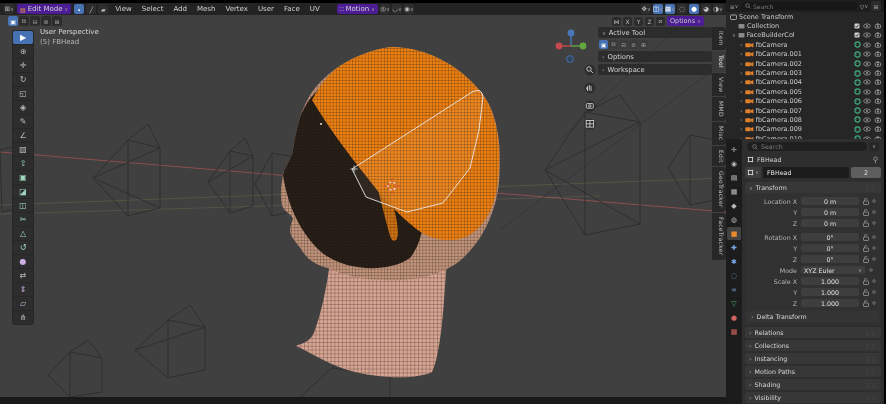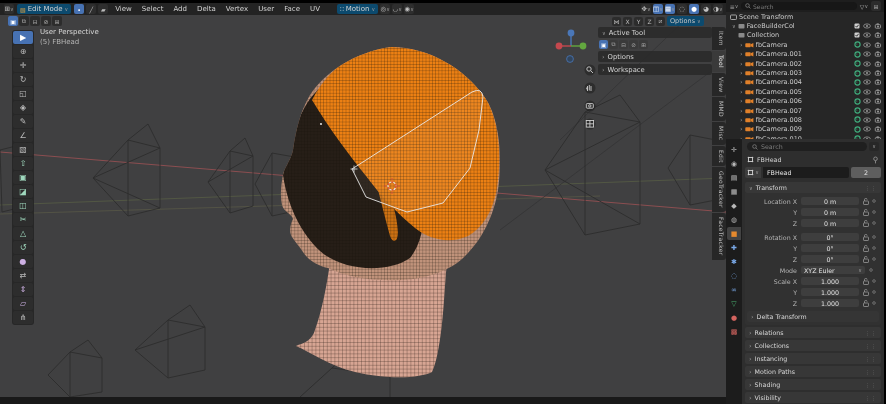--- a/index.html
+++ b/index.html
@@ -2,21 +2,21 @@
 <html><head>
 <meta charset="utf-8">
 <style>
   html,body{margin:0;padding:0;background:#000;}
   body{width:886px;height:404px;position:relative;overflow:hidden;
        font-family:"DejaVu Sans",sans-serif;-webkit-font-smoothing:antialiased;}
   .abs{position:absolute;}
   
   #header{left:0;top:3px;width:726px;height:12px;background:#232323;display:flex;
           align-items:center;font-size:7px;color:#d2d2d2;gap:3px;padding-left:4px;box-sizing:border-box;}
-  .hbtn{display:flex;align-items:center;gap:2px;background:#0c4a6e;border-radius:2px;height:10px;padding:0 3px;}
+  .hbtn{display:flex;align-items:center;gap:2px;background:#4c1d95;border-radius:2px;height:10px;padding:0 3px;}
   .caret{font-size:5px;color:#9a9a9a;line-height:1;}
   .menu{padding:0 4px;cursor:default;}
   .selmode{width:10px;height:10px;background:#2e2e2e;border-radius:2px;display:flex;align-items:center;justify-content:center;font-size:6px;color:#bbb;}
   .selmode.active{background:#4772b3;color:#fff;}
   .hico{width:10px;height:10px;background:#2e2e2e;border-radius:2px;display:flex;align-items:center;justify-content:center;font-size:6.5px;color:#c0c0c0;}
   .hico.blue{background:#4772b3;color:#fff;}
   .hgroup{display:flex;align-items:center;gap:2px;}
   
   #toolsettings{left:8px;top:16px;display:flex;gap:1px;}
   .ts-btn{width:10px;height:10px;background:#2c2c2c;border-radius:2px;display:flex;align-items:center;justify-content:center;font-size:6px;color:#aaa;}
@@ -187,21 +187,21 @@
   <span class="hgroup">
     <span class="selmode active">∙</span>
     <span class="selmode">╱</span>
     <span class="selmode">▰</span>
   </span>
   <span class="hgroup">
 
   <span class="menu">View</span>
       <span class="menu">Select</span>
       <span class="menu">Add</span>
-      <span class="menu">Delta</span>
+      <span class="menu">Mesh</span>
       <span class="menu">Vertex</span>
       <span class="menu">User</span>
       <span class="menu">Face</span>
       <span class="menu">UV</span>
     </span>
   <span class="hgroup" style="margin-left:10px">
     <span class="hbtn">
       <span style="font-size:5.5px;">⛶</span>
       <span>Motion</span>
       <span class="caret">∨</span>
@@ -405,47 +405,47 @@
     </span>
     <span class="ts-btn" style="background:none">▽<span class="caret">∨</span></span>
     <span class="ts-btn">⊞</span>
   </div>
   <div class="olrow" style="padding-left:4px">
     <svg width="7" height="6">
         <rect x="0.5" y="1" width="6" height="4.5" rx="0.8" fill="none" stroke="#b0b0b0" stroke-width="0.9"></rect>
       </svg>
     <span class="lbl">Scene Transform</span>
   </div>
+  <div class="olrow" style="padding-left:12px">
+    <svg width="7" height="6">
+        <rect x="0.5" y="1" width="6" height="4.5" rx="0.8" fill="#8a8a8a" stroke="none"></rect>
+      </svg>
+    <span class="lbl">Collection</span>
+    <span class="rico">
+      <svg width="6" height="6">
+          <rect x="0.5" y="0.5" width="5" height="5" rx="1" fill="#cfcfcf"></rect>
+          <path d="M1.5 3 L2.7 4.2 L4.6 1.8" stroke="#222" stroke-width="0.9" fill="none"></path>
+        </svg>
+      <svg width="8" height="6">
+          <ellipse cx="4" cy="3" rx="3.4" ry="2.1" fill="none" stroke="#9a9a9a" stroke-width="0.8"></ellipse>
+          <circle cx="4" cy="3" r="1" fill="#9a9a9a"></circle>
+        </svg>
+      <svg width="8" height="6">
+          <rect x="1.3" y="1.6" width="5.2" height="3.6" rx="0.8" fill="none" stroke="#9a9a9a" stroke-width="0.9"></rect>
+          <circle cx="4" cy="3.4" r="1" fill="#9a9a9a"></circle>
+          <rect x="2.6" y="0.4" width="2.2" height="1" fill="#9a9a9a"></rect>
+        </svg>
+    </span>
+  </div>
   <div class="olrow" style="padding-left:6px">
     <span class="chev-open"></span>
     <svg width="7" height="6">
         <rect x="0.5" y="1" width="6" height="4.5" rx="0.8" fill="#8a8a8a" stroke="none"></rect>
       </svg>
     <span class="lbl">FaceBuilderCol</span>
-    <span class="rico">
-      <svg width="6" height="6">
-          <rect x="0.5" y="0.5" width="5" height="5" rx="1" fill="#cfcfcf"></rect>
-          <path d="M1.5 3 L2.7 4.2 L4.6 1.8" stroke="#222" stroke-width="0.9" fill="none"></path>
-        </svg>
-      <svg width="8" height="6">
-          <ellipse cx="4" cy="3" rx="3.4" ry="2.1" fill="none" stroke="#9a9a9a" stroke-width="0.8"></ellipse>
-          <circle cx="4" cy="3" r="1" fill="#9a9a9a"></circle>
-        </svg>
-      <svg width="8" height="6">
-          <rect x="1.3" y="1.6" width="5.2" height="3.6" rx="0.8" fill="none" stroke="#9a9a9a" stroke-width="0.9"></rect>
-          <circle cx="4" cy="3.4" r="1" fill="#9a9a9a"></circle>
-          <rect x="2.6" y="0.4" width="2.2" height="1" fill="#9a9a9a"></rect>
-        </svg>
-    </span>
-  </div>
-  <div class="olrow" style="padding-left:12px">
-    <svg width="7" height="6">
-        <rect x="0.5" y="1" width="6" height="4.5" rx="0.8" fill="#8a8a8a" stroke="none"></rect>
-      </svg>
-    <span class="lbl">Collection</span>
     <span class="rico">
       <svg width="6" height="6">
           <rect x="0.5" y="0.5" width="5" height="5" rx="1" fill="#cfcfcf"></rect>
           <path d="M1.5 3 L2.7 4.2 L4.6 1.8" stroke="#222" stroke-width="0.9" fill="none"></path>
         </svg>
       <svg width="8" height="6">
           <ellipse cx="4" cy="3" rx="3.4" ry="2.1" fill="none" stroke="#9a9a9a" stroke-width="0.8"></ellipse>
           <circle cx="4" cy="3" r="1" fill="#9a9a9a"></circle>
         </svg>
       <svg width="8" height="6">

